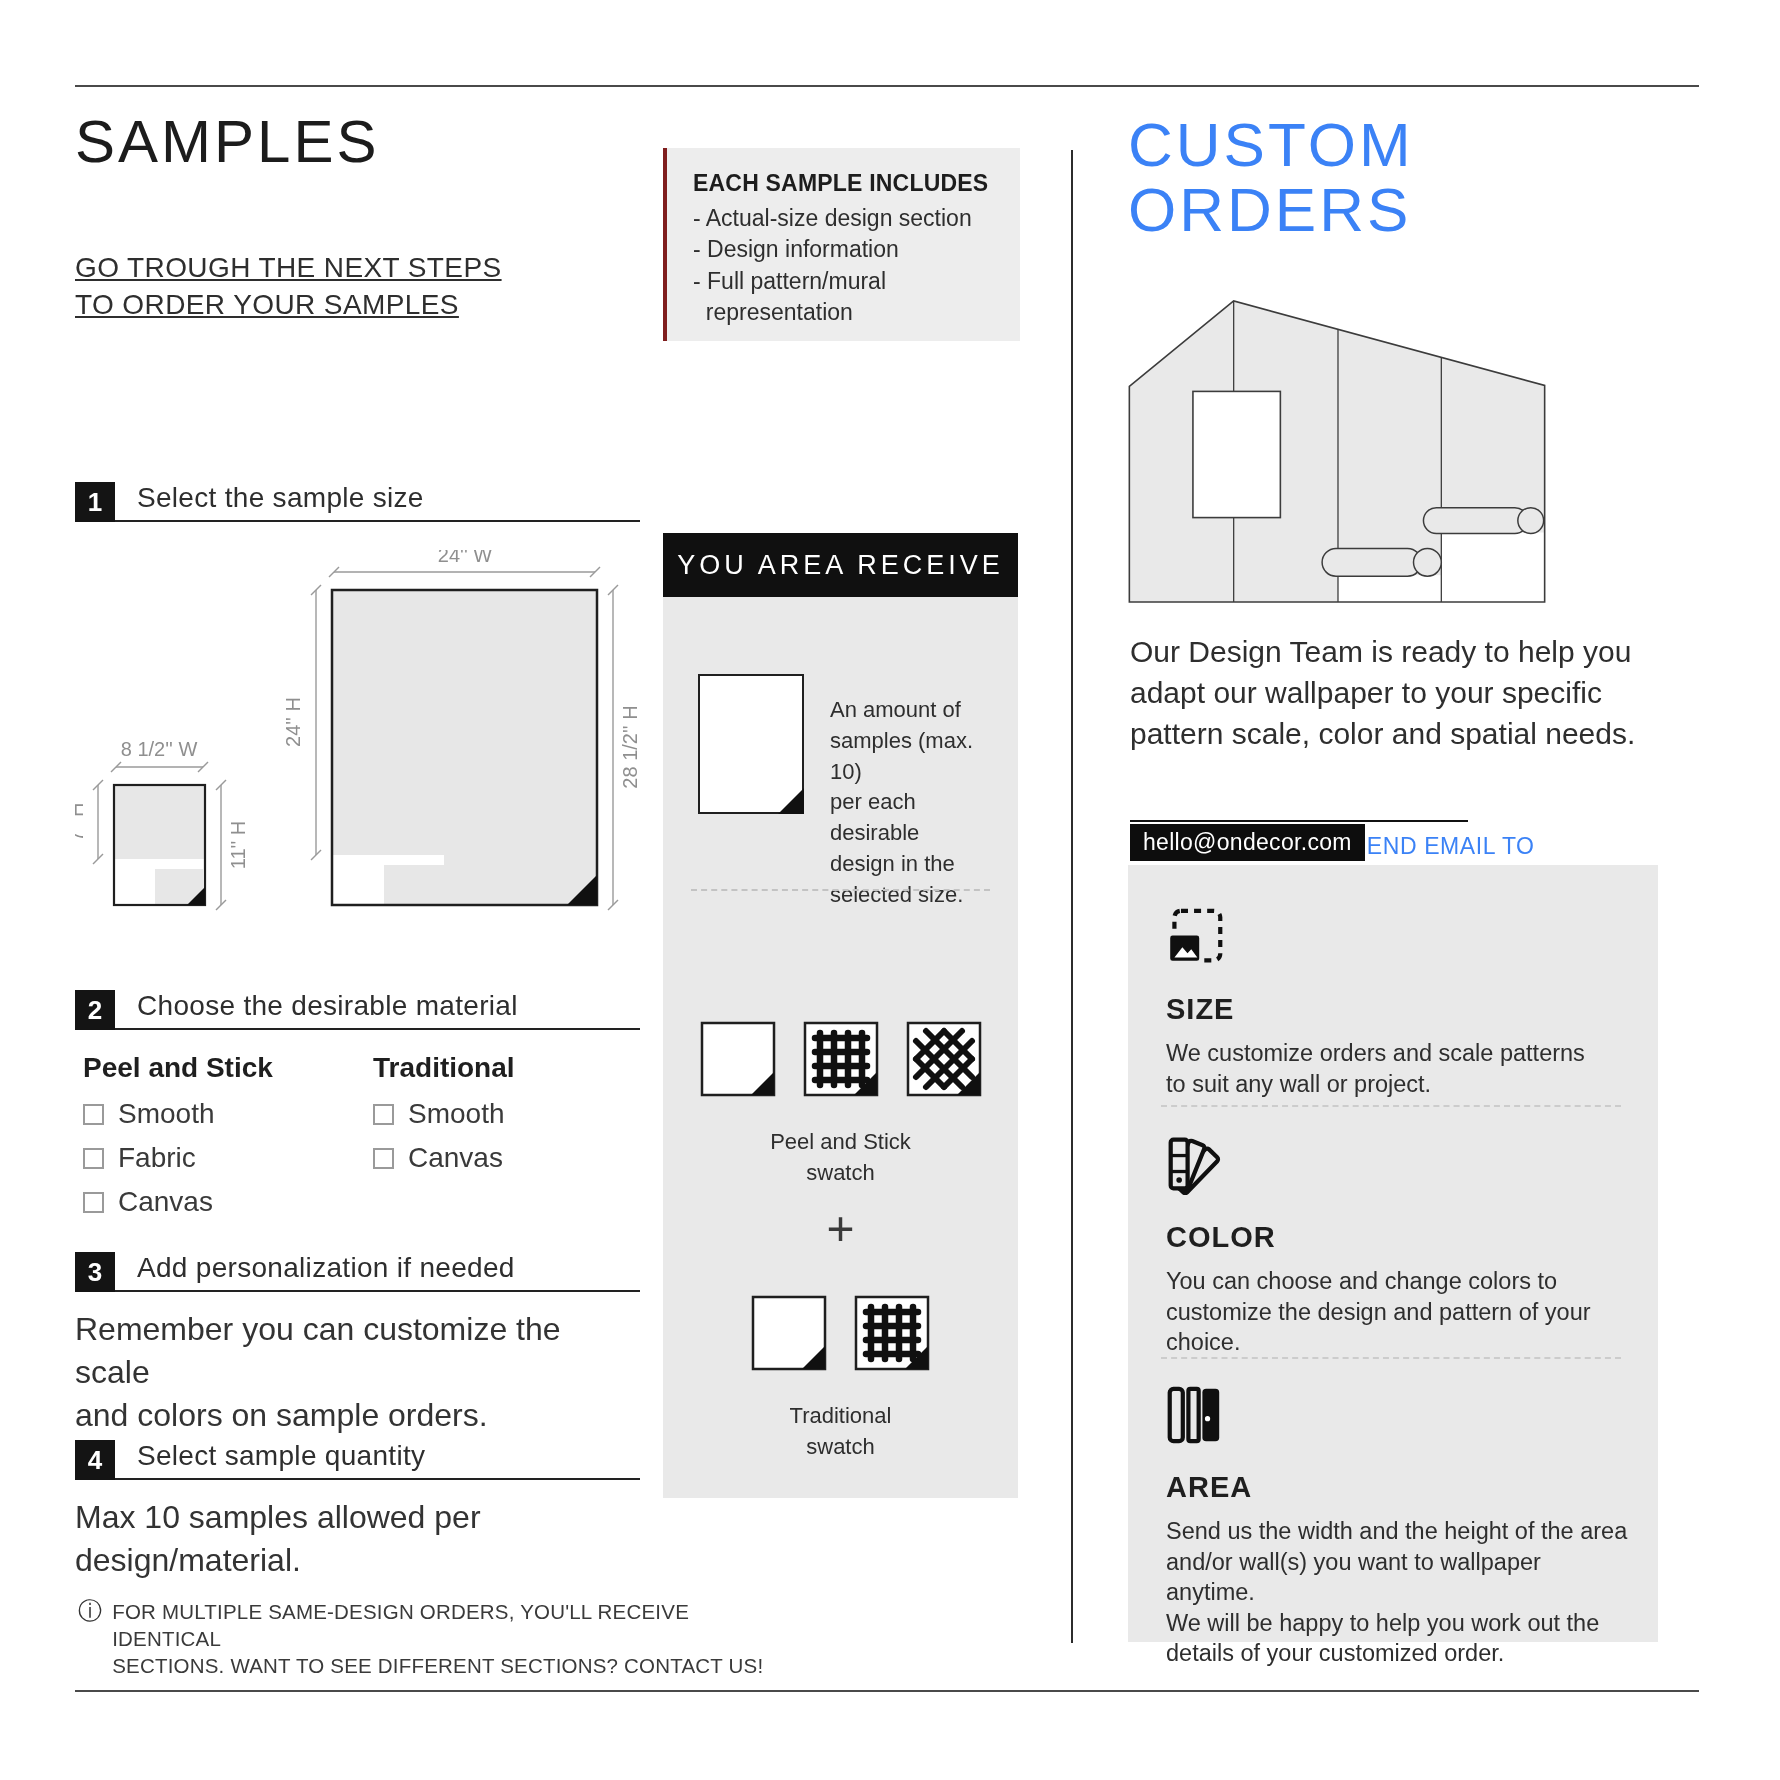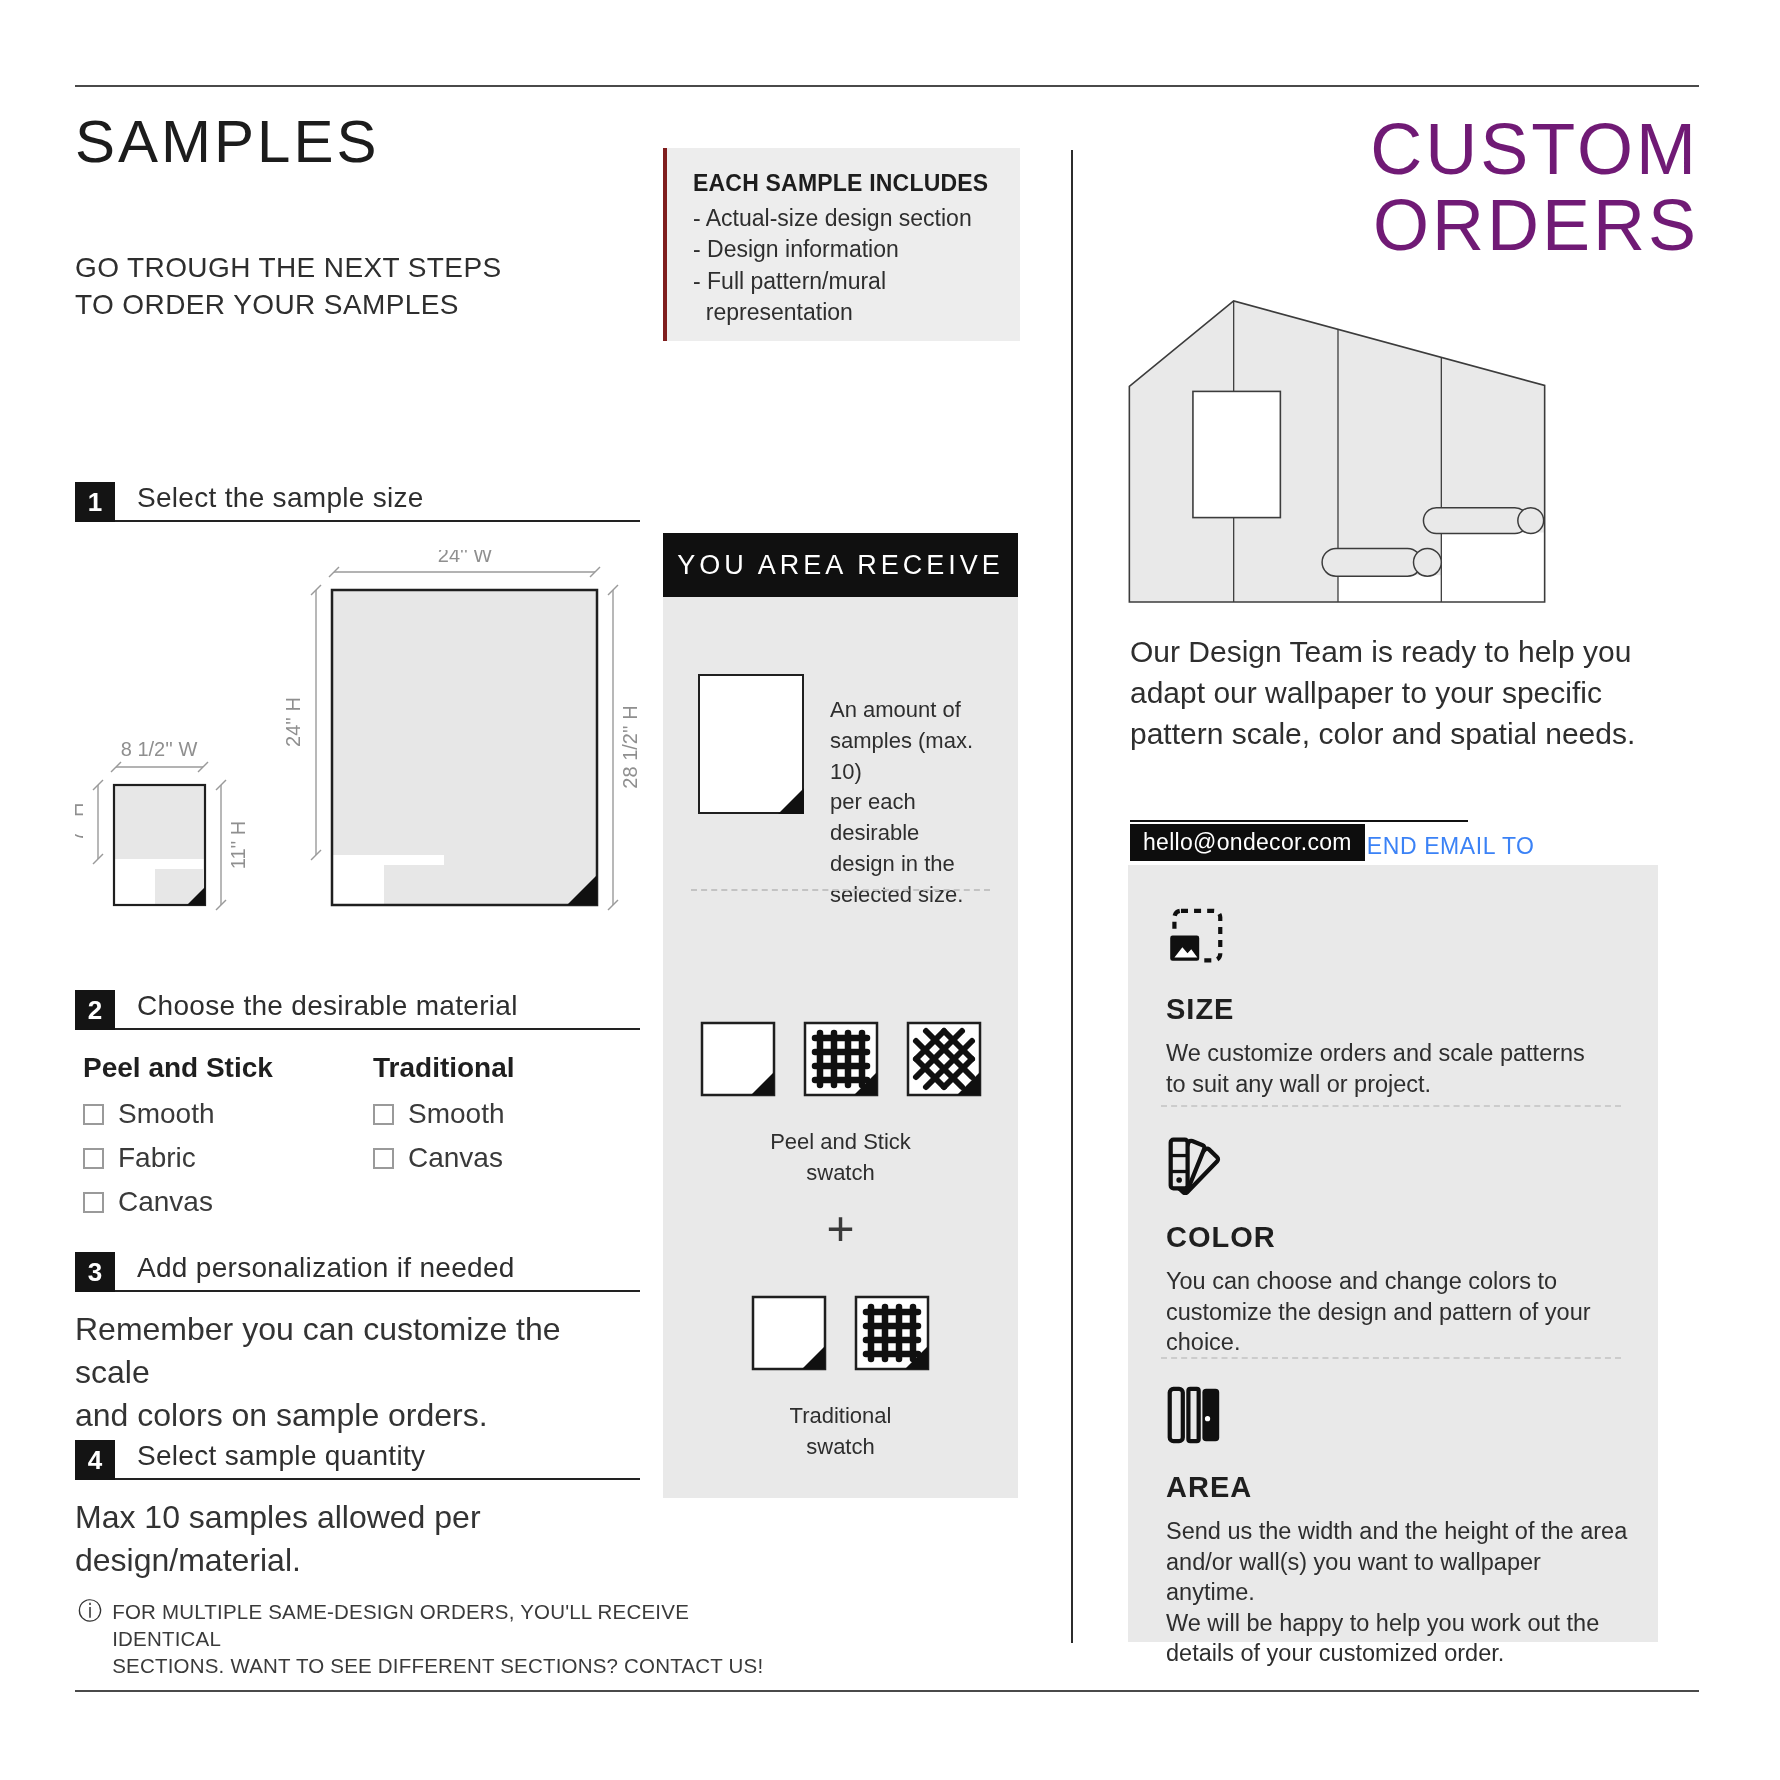--- a/index.html
+++ b/index.html
@@ -7,21 +7,21 @@
           font-family:"Liberation Sans","DejaVu Sans",sans-serif;color:#2b2b2b;}
   .abs{position:absolute;}
   .pre{white-space:pre-line;}
   .rule{position:absolute;left:75px;width:1630px;height:2px;background:#4a4a4a;}
   .rule.top{top:85px;}
   .rule.bottom{top:1690px;}
 
   
   .col-left{position:absolute;left:75px;top:110px;width:565px;height:1500px;}
   .big-title{font-size:60px;font-weight:300;letter-spacing:3px;color:#1c1c1c;line-height:1.05;margin:0;}
-  .intro{font-size:28px;line-height:1.32;color:#2e2e2e;letter-spacing:0.4px;}
+  .intro{font-size:28px;line-height:1.32;color:#2e2e2e;letter-spacing:0.4px;text-decoration:underline;}
   .step-header{position:absolute;left:0;width:565px;display:flex;align-items:center;
                border-bottom:2px solid #222;padding-bottom:6px;}
   .step-num{width:40px;height:40px;background:#141414;color:#fff;font-size:26px;font-weight:bold;
             display:flex;align-items:center;justify-content:center;flex:0 0 40px;margin-bottom:-8px;}
   .step-label{font-size:28px;color:#2e2e2e;padding-left:22px;letter-spacing:0.3px;}
   .note{font-size:32px;line-height:1.35;color:#333;}
   .materials{position:absolute;display:flex;gap:90px;}
   .mat-col{min-width:200px;}
   .mat-title{font-size:28px;font-weight:bold;color:#1f1f1f;margin-bottom:14px;}
   .mat-row{display:flex;align-items:center;margin-bottom:12px;font-size:28px;color:#3a3a3a;}
@@ -47,22 +47,22 @@
   .dash-div{position:absolute;border-top:2px dashed #c3c3c3;}
   .centered-text{position:absolute;left:0;width:100%;text-align:center;font-size:22px;line-height:1.4;color:#2e2e2e;}
   .swatch-row{position:absolute;left:0;width:100%;display:flex;justify-content:center;gap:27px;}
   .swatch{position:relative;width:76px;height:76px;}
   .plus-glyph{position:absolute;left:0;width:100%;text-align:center;font-size:48px;font-weight:300;color:#3a3a3a;}
 
   
   .divider-v{position:absolute;left:1071px;top:150px;width:2px;height:1493px;background:#2c2c2c;}
 
   
-  .custom-title{position:absolute;left:1128px;top:112px;margin:0;font-size:72px;font-weight:300;
-                letter-spacing:3px;color:#701a75;line-height:1.05;text-align:right;}
+  .custom-title{position:absolute;left:1128px;top:112px;margin:0;font-size:62px;font-weight:300;
+                letter-spacing:3px;color:#3b82f6;line-height:1.05;}
   .custom-intro{position:absolute;left:1130px;top:632px;width:580px;font-size:30px;line-height:1.36;color:#2e2e2e;}
   .contact-label{position:absolute;left:1130px;top:833px;font-size:23px;letter-spacing:0.6px;color:#3b82f6;}
   .contact-underline{position:absolute;left:1130px;top:820px;width:338px;height:2px;background:#111;}
   .email-badge{position:absolute;left:1130px;top:824px;background:#0d0d0d;color:#fff;
                font-size:23px;padding:5px 13px;letter-spacing:0.3px;}
   .features-box{position:absolute;left:1128px;top:865px;width:530px;height:777px;background:#e9e9e9;}
   .feature{position:absolute;left:38px;width:470px;}
   .feature-title{font-size:29px;color:#1f1f1f;letter-spacing:1px;margin:0 0 12px 0;}
   .feature-text{font-size:23.5px;line-height:1.3;color:#2e2e2e;}
   .svg-block{display:block;}

